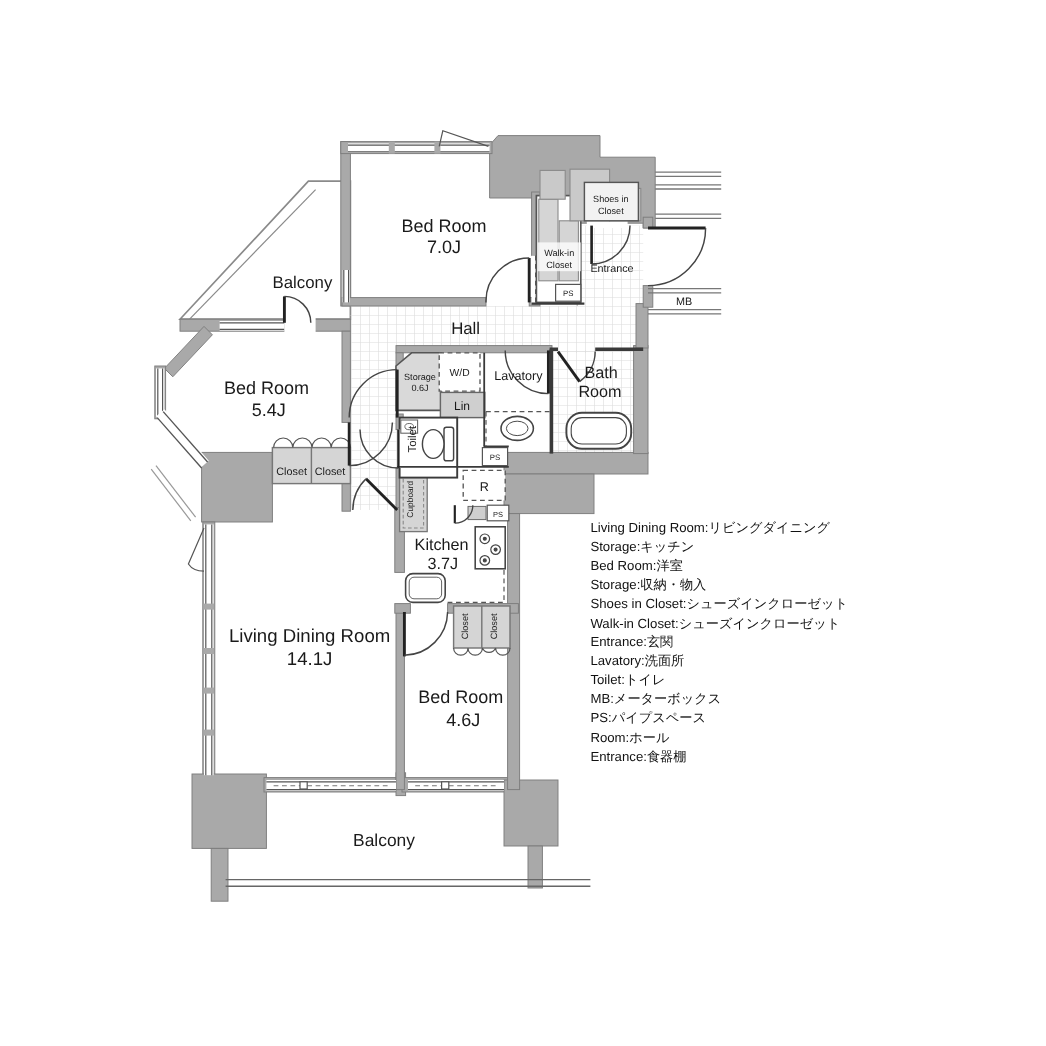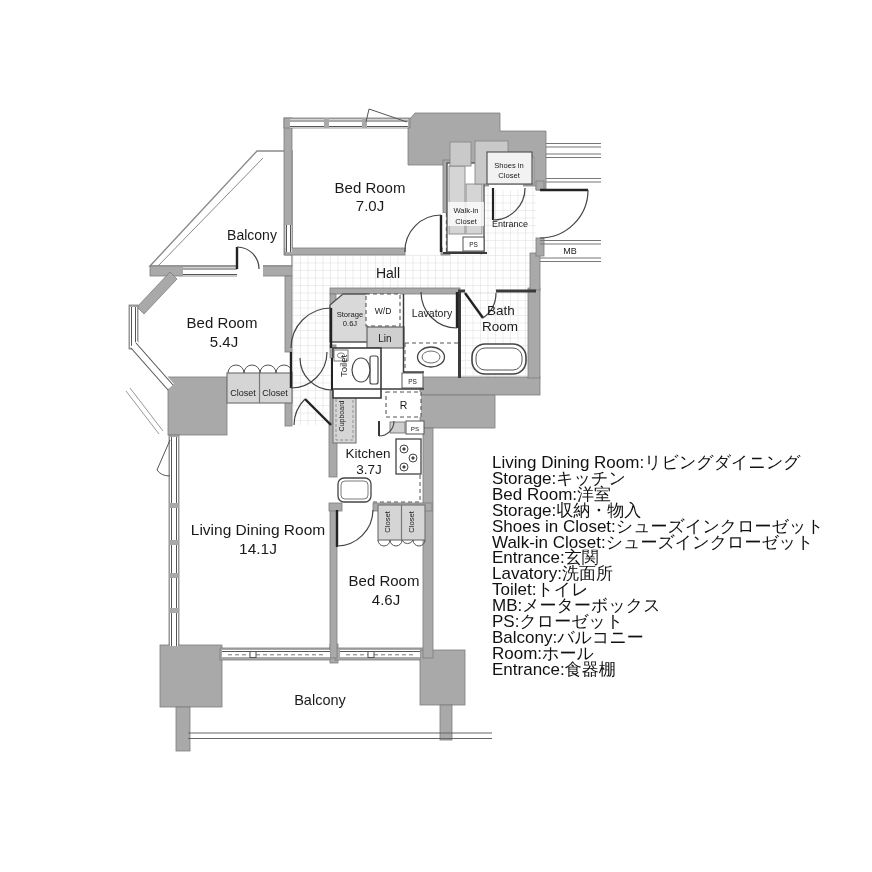--- a/index.html
+++ b/index.html
@@ -1,19 +1,19 @@
 <!DOCTYPE html>
 <html><head>
 <meta charset="utf-8">
 <style>
   html,body{margin:0;padding:0;background:#fff;}
   .stage{position:relative;width:872px;height:872px;background:#fff;overflow:hidden;
          font-family:"Liberation Sans",sans-serif;}
   .stage svg{position:absolute;left:0;top:0;}
-  .legend{position:absolute;left:492px;top:455px;font-size:17px;line-height:15.9px;
+  .legend{position:absolute;left:492px;top:433px;font-size:11px;line-height:15.9px;
           color:#111;white-space:nowrap;letter-spacing:0px;}
   text{fill:#1a1a1a;}
 </style>
 </head>
 <body>
 
 <div class="stage">
 <svg width="872" height="872" viewBox="0 0 872 872">
   <defs>
     <pattern id="gridpat" width="7.5" height="7.5" patternUnits="userSpaceOnUse">
@@ -307,18 +307,17 @@
   <div>Living Dining Room:リビングダイニング</div>
   <div>Storage:キッチン</div>
   <div>Bed Room:洋室</div>
   <div>Storage:収納・物入</div>
   <div>Shoes in Closet:シューズインクローゼット</div>
   <div>Walk-in Closet:シューズインクローゼット</div>
   <div>Entrance:玄関</div>
   <div>Lavatory:洗面所</div>
   <div>Toilet:トイレ</div>
   <div>MB:メーターボックス</div>
-  <div>PS:クローゼット</div>
-  <div>Balcony:バルコニー</div>
+  <div>PS:パイプスペース</div>
   <div>Room:ホール</div>
   <div>Entrance:食器棚</div>
 </div>
 </div>
 
 </body></html>

